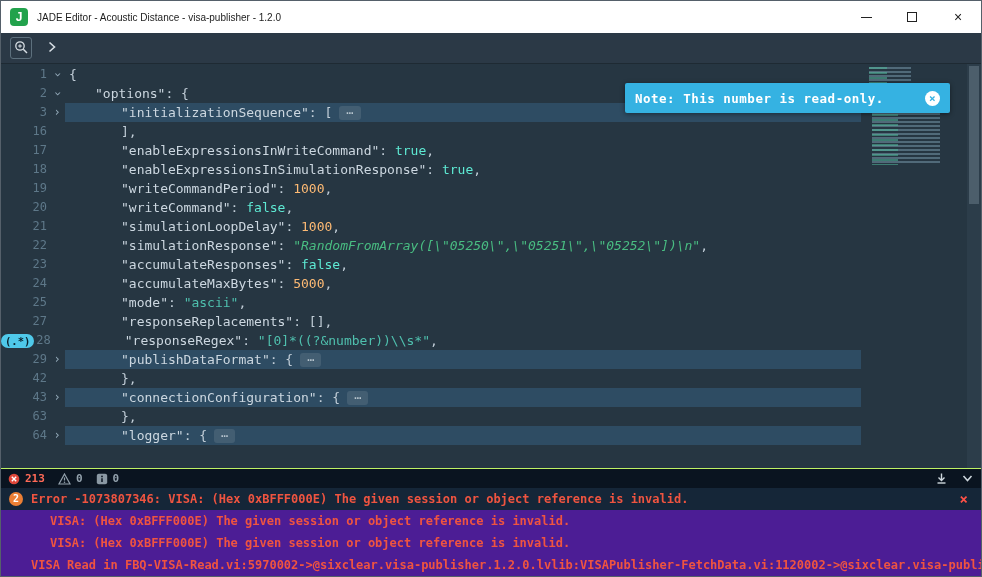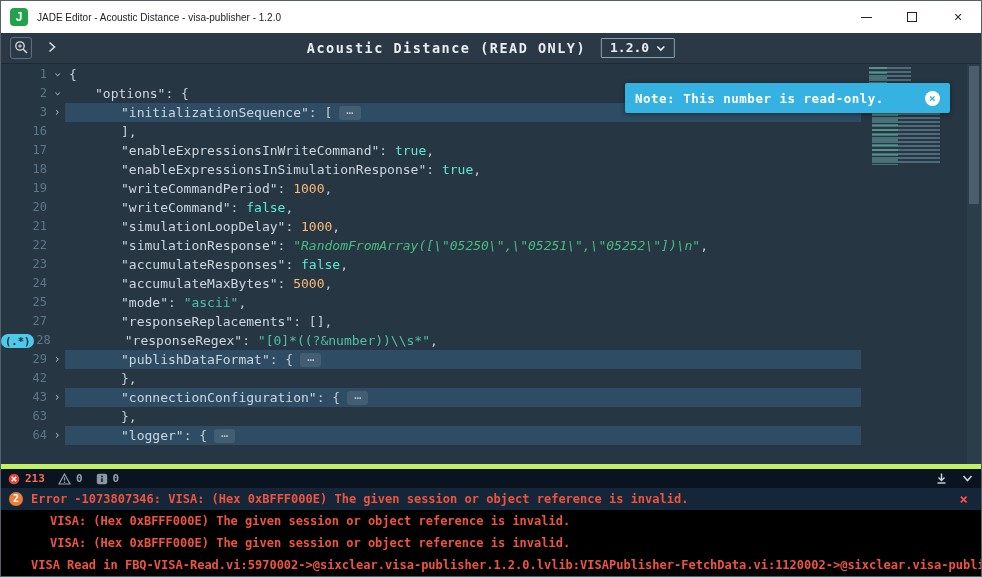--- a/index.html
+++ b/index.html
@@ -54,21 +54,21 @@
   .mm-block  { background:repeating-linear-gradient(180deg, rgba(140,178,198,.42) 0 2px, transparent 2px 4px); }
   .mm-accent { background:repeating-linear-gradient(180deg, rgba(82,192,160,.5) 0 2px, transparent 2px 5px); }
   .mm-b1 { top:3px;  left:6px; width:42px; height:39px; }
   .mm-a1 { top:3px;  left:6px; width:18px; height:39px; }
   .mm-b2 { top:45px; left:9px; width:68px; height:56px; }
   .mm-a2 { top:45px; left:9px; width:26px; height:56px; }
   .vscroll { position:absolute; top:0; right:0; width:14px; height:100%; background:#2c3d4a; }
   .vthumb { position:absolute; top:2px; left:2px; right:2px; height:138px; background:rgba(190,212,226,.22); }
 
   
-  .console { flex:0 0 107px; background:#000000; border-top:5px solid #bef264; display:flex; flex-direction:column; }
+  .console { flex:0 0 107px; background:#4c1d95; border-top:1px solid #bef264; display:flex; flex-direction:column; }
   .console-header { flex:0 0 19px; background:#0a1420; display:flex; align-items:center; padding:0 7px; gap:5px; }
   .cnt-err { color:#ff6a57; font-size:11px; font-weight:bold; }
   .cnt-dim { color:#93a1ac; font-size:11px; font-weight:bold; }
   .hdr-spacer { flex:1; }
   .hdr-icon { display:flex; align-items:center; margin-left:8px; }
   .console-rows { flex:1 1 auto; overflow:hidden; }
   .crow { height:22px; display:flex; align-items:center; color:#ef5440; font-size:12px; font-weight:bold; white-space:pre; overflow:hidden; }
   .crow.first { background:#152638; }
   .badge2 { flex:0 0 14px; width:14px; height:14px; border-radius:50%; background:#ec7f35; color:#fff; font-size:10px; line-height:14px; text-align:center; margin:0 8px; font-weight:bold; }
   .ctext.ind0 { margin-left:30px; }
@@ -108,31 +108,20 @@
           </svg>
       </span>
     </div>
     <div class="tb-btn">
       <span>
         <svg width="10" height="14" viewBox="0 0 10 14">
             <polyline points="2.5,2.5 7.5,7 2.5,11.5" fill="none" stroke="#d7dee4" stroke-width="1.6"></polyline>
           </svg>
       </span>
     </div>
-    <div class="tb-center">
-      <span class="editor-title">Acoustic Distance (READ ONLY)</span>
-      <div class="version">
-        <span>1.2.0</span>
-        <span>
-          <svg width="10" height="7" viewBox="0 0 10 7">
-              <polyline points="1.5,1.5 5,5 8.5,1.5" fill="none" stroke="#e8eef3" stroke-width="1.6"></polyline>
-            </svg>
-        </span>
-      </div>
-    </div>
   </div>
 
   <div class="editor">
     <div class="code">
         <div class="line">
           <div class="gutter">
             <span class="lnum">1</span>
             <span class="fold-slot open">›</span>
           </div>
           <div class="ltext" style="padding-left: 4px;"><span class="tk-punct">{</span></div>

